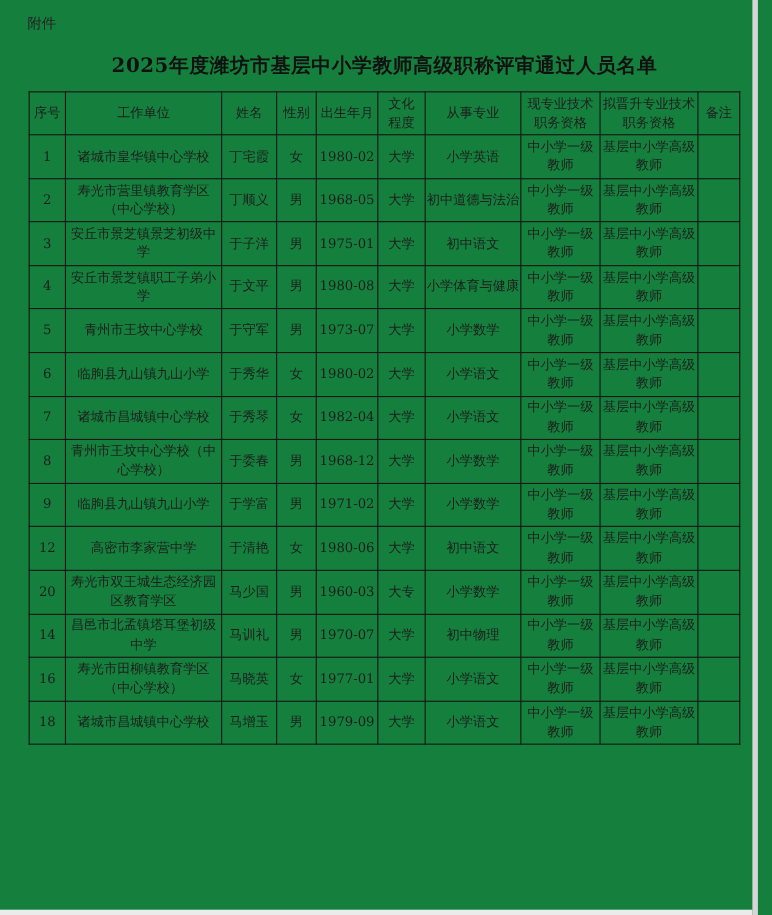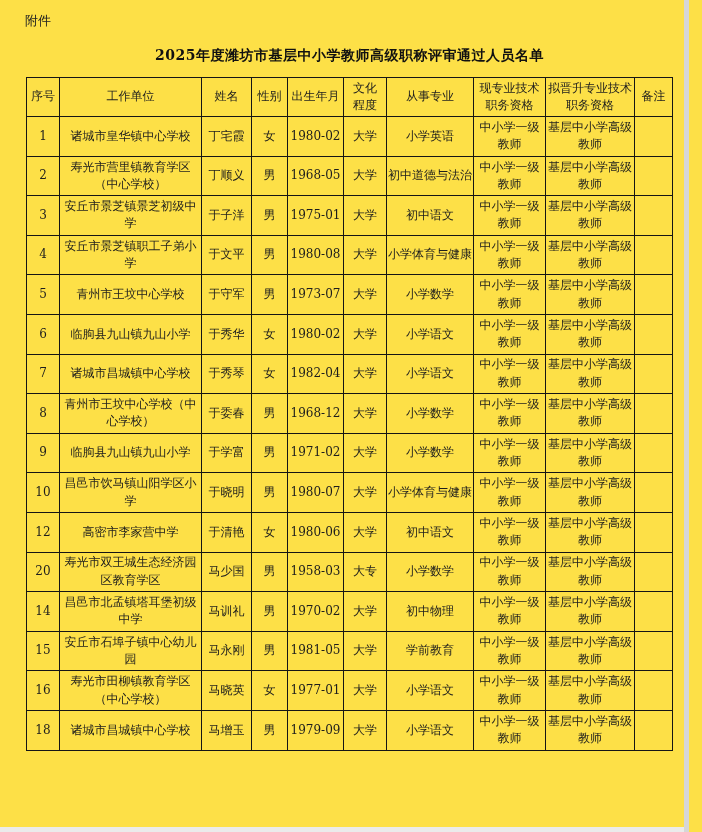--- a/index.html
+++ b/index.html
@@ -1,35 +1,35 @@
 <!DOCTYPE html>
 <html><head>
 <meta charset="utf-8">
 <style>
   * { box-sizing: border-box; }
   html, body { margin: 0; padding: 0; background: #ffffff; }
   .page {
     position: relative;
     width: 702px;
     height: 832px;
-    background: #fde047;
+    background: #15803d;
     overflow: hidden;
     font-family: "DejaVu Serif", "Liberation Serif", serif;
     color: #1d1d1d;
   }
   .attachment {
     margin: 12px 0 0 25px;
     font-size: 13px;
     color: #222;
   }
   .doc-title {
     width: 647px;
     margin: 17px 0 0 26px;
     text-align: center;
-    font-size: 14px;
+    font-size: 18px;
     font-weight: bold;
     color: #111;
     letter-spacing: 0.5px;
   }
   table.roster {
     border-collapse: collapse;
     table-layout: fixed;
     width: 647px;
     margin: 12px 0 0 26px;
     font-size: 12px;
@@ -209,75 +209,51 @@
       <td>于学富</td>
       <td>男</td>
       <td>1971-02</td>
       <td>大学</td>
       <td>小学数学</td>
       <td>中小学一级教师</td>
       <td>基层中小学高级教师</td>
       <td></td>
     </tr>
         <tr>
-      <td>10</td>
-      <td>昌邑市饮马镇山阳学区小学</td>
-      <td>于晓明</td>
-      <td>男</td>
-      <td>1980-07</td>
-      <td>大学</td>
-      <td>小学体育与健康</td>
-      <td>中小学一级教师</td>
-      <td>基层中小学高级教师</td>
-      <td></td>
-    </tr>
-        <tr>
       <td>12</td>
       <td>高密市李家营中学</td>
       <td>于清艳</td>
       <td>女</td>
       <td>1980-06</td>
       <td>大学</td>
       <td>初中语文</td>
       <td>中小学一级教师</td>
       <td>基层中小学高级教师</td>
       <td></td>
     </tr>
         <tr>
       <td>20</td>
       <td>寿光市双王城生态经济园区教育学区</td>
       <td>马少国</td>
       <td>男</td>
-      <td>1958-03</td>
+      <td>1960-03</td>
       <td>大专</td>
       <td>小学数学</td>
       <td>中小学一级教师</td>
       <td>基层中小学高级教师</td>
       <td></td>
     </tr>
         <tr>
       <td>14</td>
       <td>昌邑市北孟镇塔耳堡初级中学</td>
       <td>马训礼</td>
       <td>男</td>
-      <td>1970-02</td>
+      <td>1970-07</td>
       <td>大学</td>
       <td>初中物理</td>
-      <td>中小学一级教师</td>
-      <td>基层中小学高级教师</td>
-      <td></td>
-    </tr>
-        <tr>
-      <td>15</td>
-      <td>安丘市石埠子镇中心幼儿园</td>
-      <td>马永刚</td>
-      <td>男</td>
-      <td>1981-05</td>
-      <td>大学</td>
-      <td>学前教育</td>
       <td>中小学一级教师</td>
       <td>基层中小学高级教师</td>
       <td></td>
     </tr>
         <tr>
       <td>16</td>
       <td>寿光市田柳镇教育学区（中心学校）</td>
       <td>马晓英</td>
       <td>女</td>
       <td>1977-01</td>

